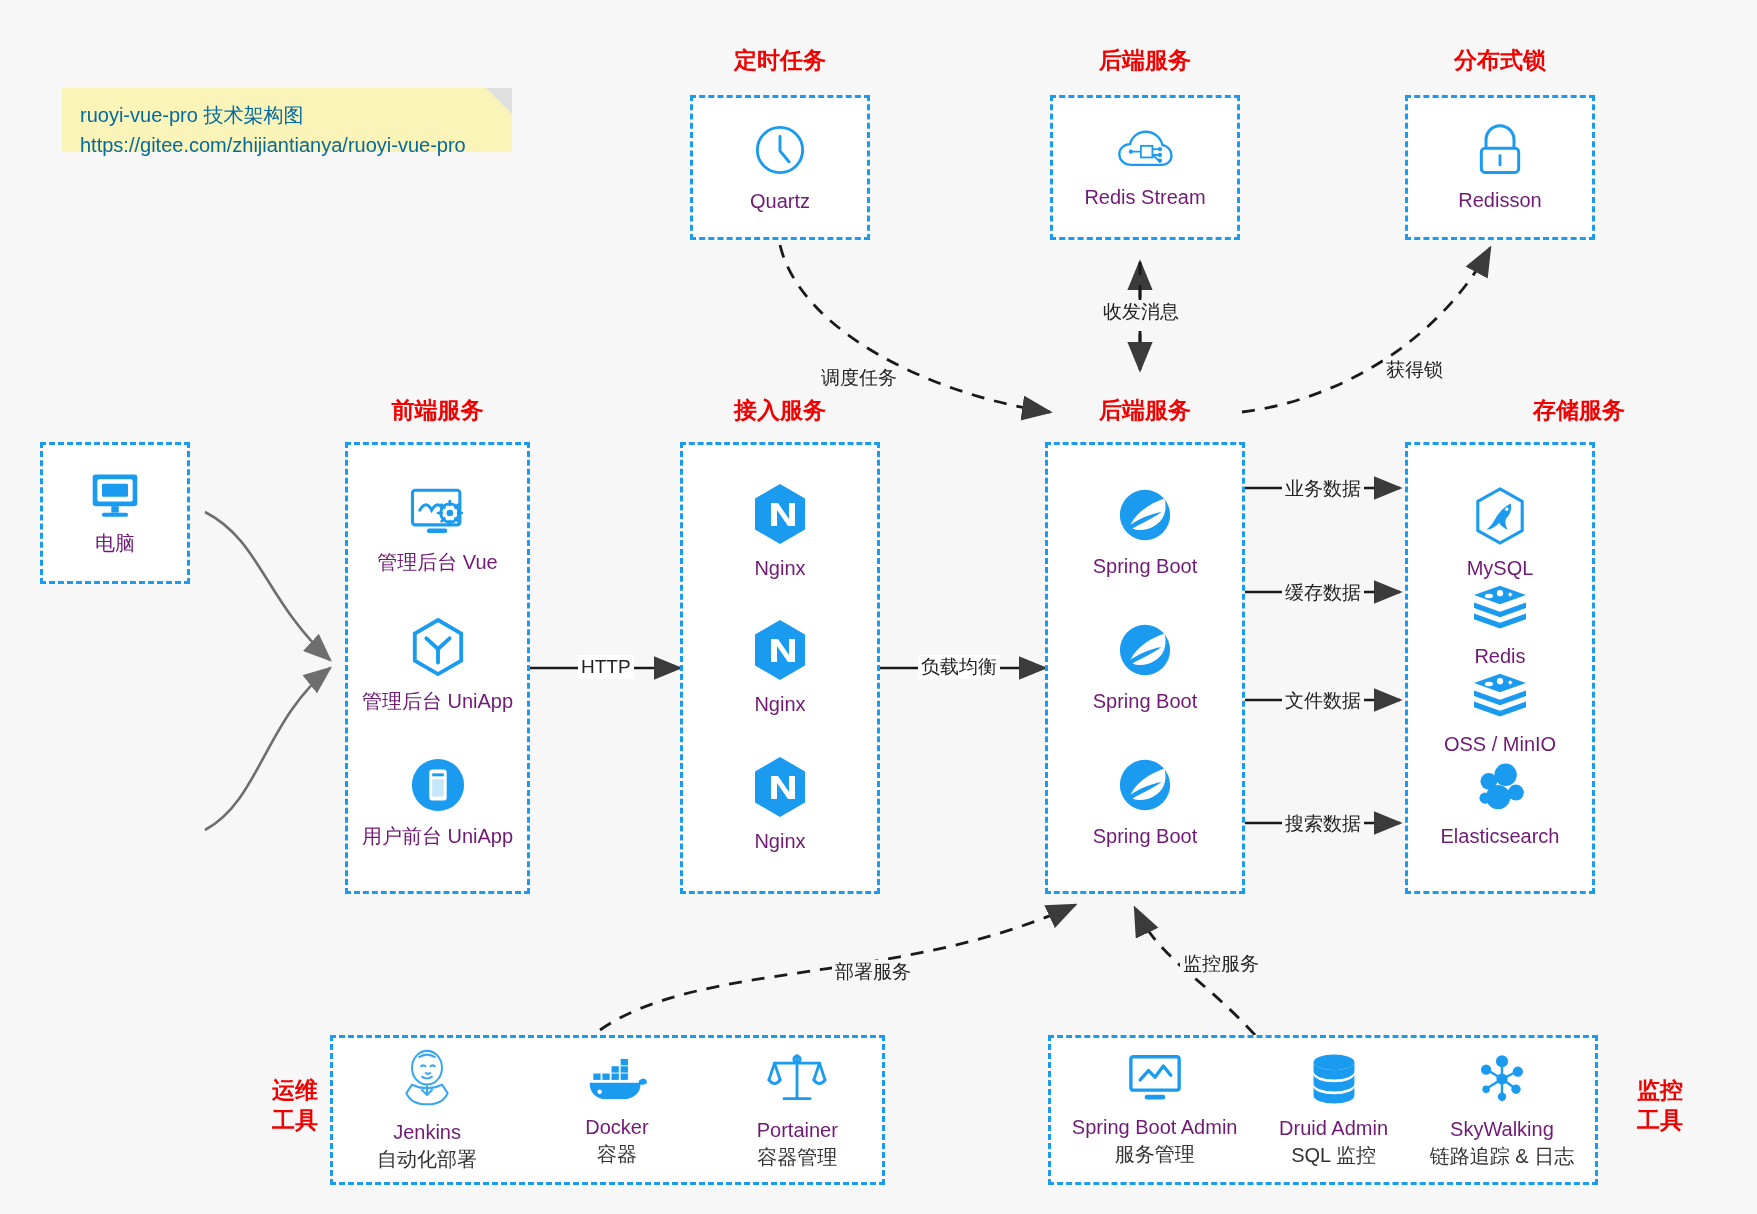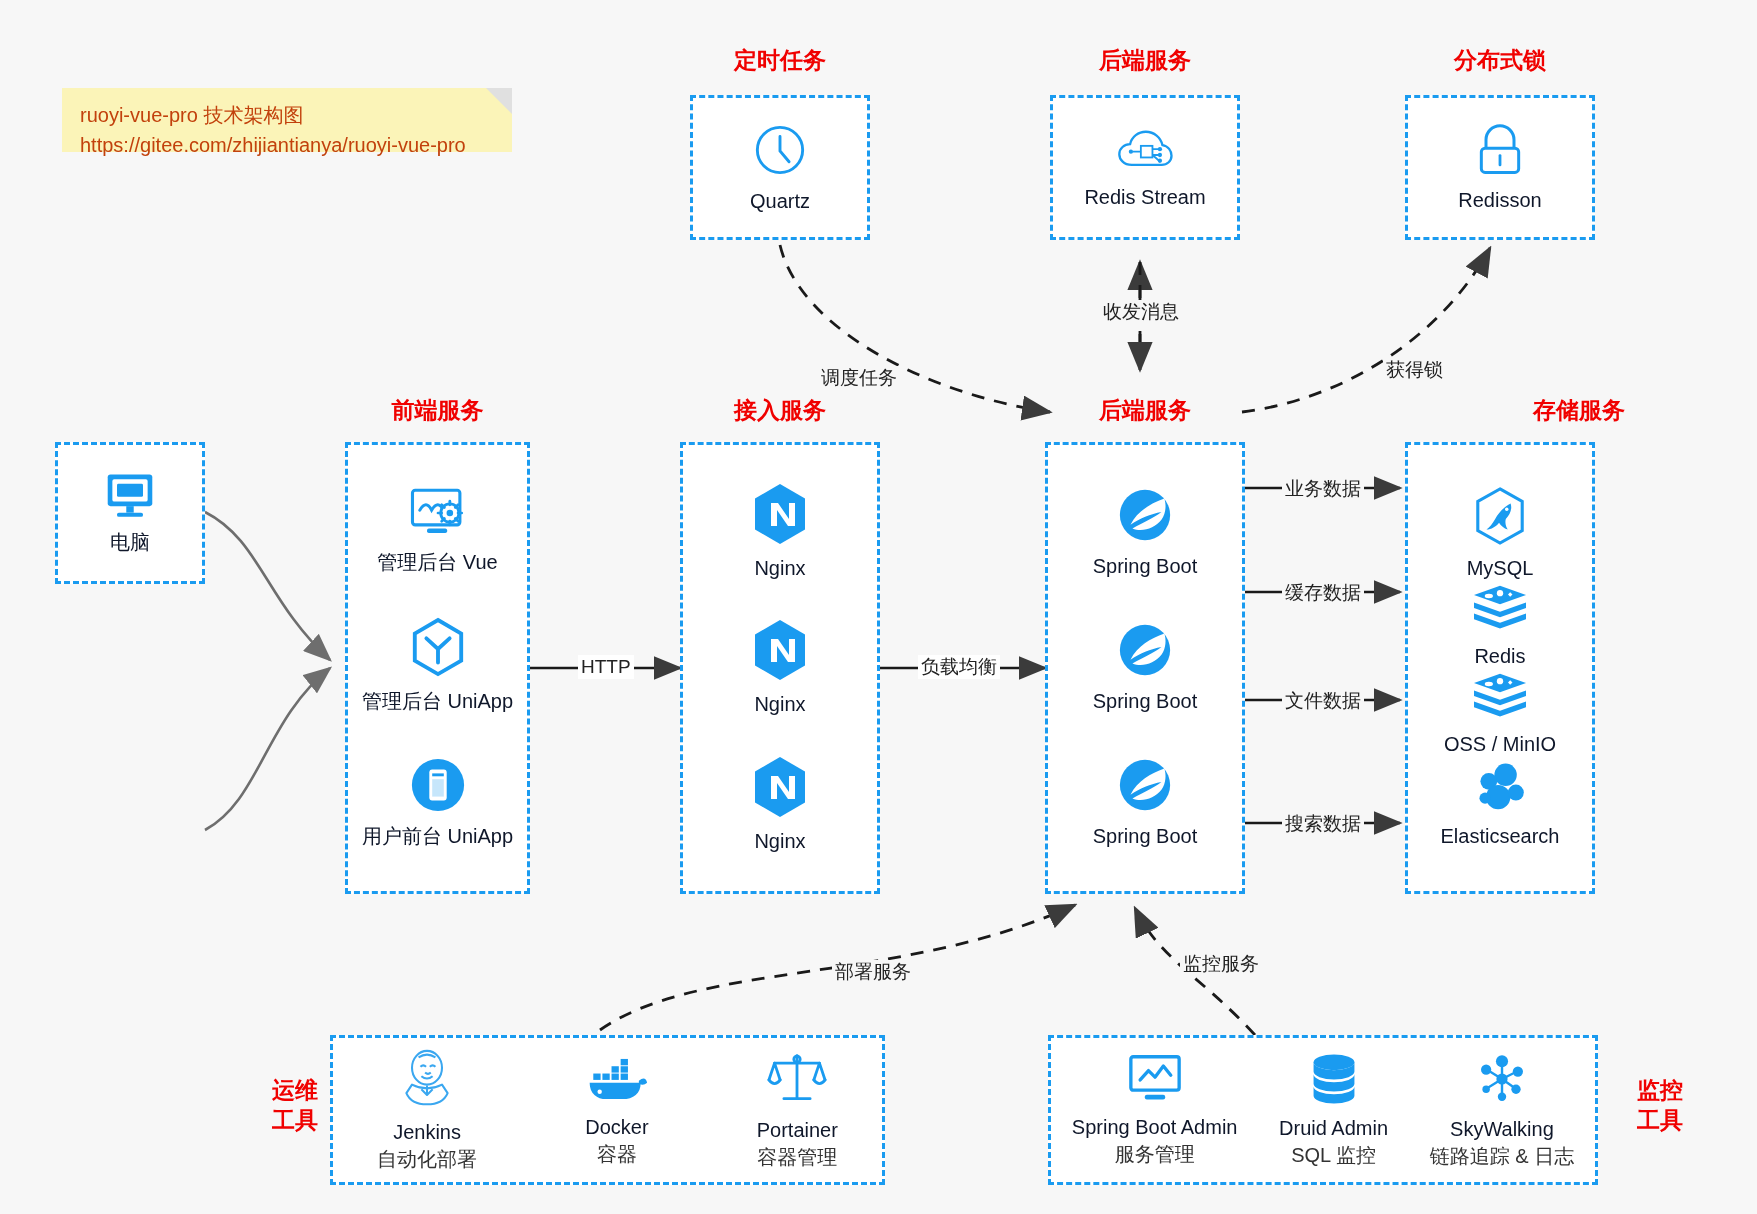--- a/index.html
+++ b/index.html
@@ -8,21 +8,21 @@
     background:#f7f7f7;
     font-family:"Liberation Sans","DejaVu Sans",sans-serif;
     overflow:hidden;position:relative;
   }
   #canvas{position:absolute;inset:0;}
   svg.wires{position:absolute;left:0;top:0;width:1757px;height:1214px;pointer-events:none;}
 
   
   .note{
     position:absolute;left:62px;top:88px;width:450px;height:64px;
-    background:#fbf4b8;color:#c2410c;font-size:20px;line-height:30px;
+    background:#fbf4b8;color:#0369a1;font-size:20px;line-height:30px;
     padding:12px 0 0 18px;box-sizing:border-box;
   }
   .note .corner{
     position:absolute;right:0;top:0;width:0;height:0;
     border-top:26px solid #e0e0e0;border-left:26px solid transparent;
   }
   .note div{white-space:nowrap;}
 
   
   .gbox{
@@ -32,21 +32,21 @@
   }
   .gbox.row{flex-direction:row;}
   .glabel{
     position:absolute;color:#f00100;font-weight:bold;font-size:23px;
     white-space:nowrap;text-align:center;line-height:30px;
   }
 
   
   .node{display:flex;flex-direction:column;align-items:center;justify-content:center;}
   .node .cap{
-    font-size:20px;color:#0f172a;margin-top:9px;white-space:nowrap;text-align:center;line-height:27px;
+    font-size:20px;color:#701a75;margin-top:9px;white-space:nowrap;text-align:center;line-height:27px;
   }
   .node .cap2{font-size:20px;color:#333;white-space:nowrap;text-align:center;line-height:27px;}
   .ico{display:block;}
 
   
   .elabel{
     position:absolute;font-size:19px;color:#222;background:#f7f7f7;
     padding:0 3px;white-space:nowrap;line-height:24px;
   }
   .elabel.white{background:#fff;}
@@ -147,21 +147,21 @@
     <div class="node">
       <svg class="ico" width="54" height="56" viewBox="0 0 56 60">
         <path d="M13 28 L13 19 A15 15 0 0 1 43 19 L43 28" fill="none" stroke="#1a9bf0" stroke-width="3.2"></path>
         <rect x="8" y="28" width="40" height="26" rx="4" fill="none" stroke="#1a9bf0" stroke-width="3.2"></rect>
         <path d="M28 36 L28 46" stroke="#1a9bf0" stroke-width="3" stroke-linecap="round"></path>
       </svg>
       <div class="cap">Redisson</div>
     </div>
   </div>
 
-  <div class="gbox" style="left:55px;top:442px;width:150px;height:142px;font-family:Liberation Mono, monospace;">
+  <div class="gbox" style="left:40px;top:442px;width:150px;height:142px;">
     <div class="node">
       <svg class="ico" width="56" height="52" viewBox="0 0 60 56">
         <rect x="6" y="6" width="48" height="34" rx="3" fill="#1a9bf0"></rect>
         <rect x="11" y="11" width="38" height="24" rx="2" fill="#fff"></rect>
         <rect x="16" y="16" width="28" height="14" rx="1.5" fill="#1a9bf0"></rect>
         <rect x="26" y="40" width="8" height="7" fill="#1a9bf0"></rect>
         <rect x="16" y="47" width="28" height="4.5" rx="2" fill="#1a9bf0"></rect>
       </svg>
       <div class="cap">电脑</div>
     </div>

